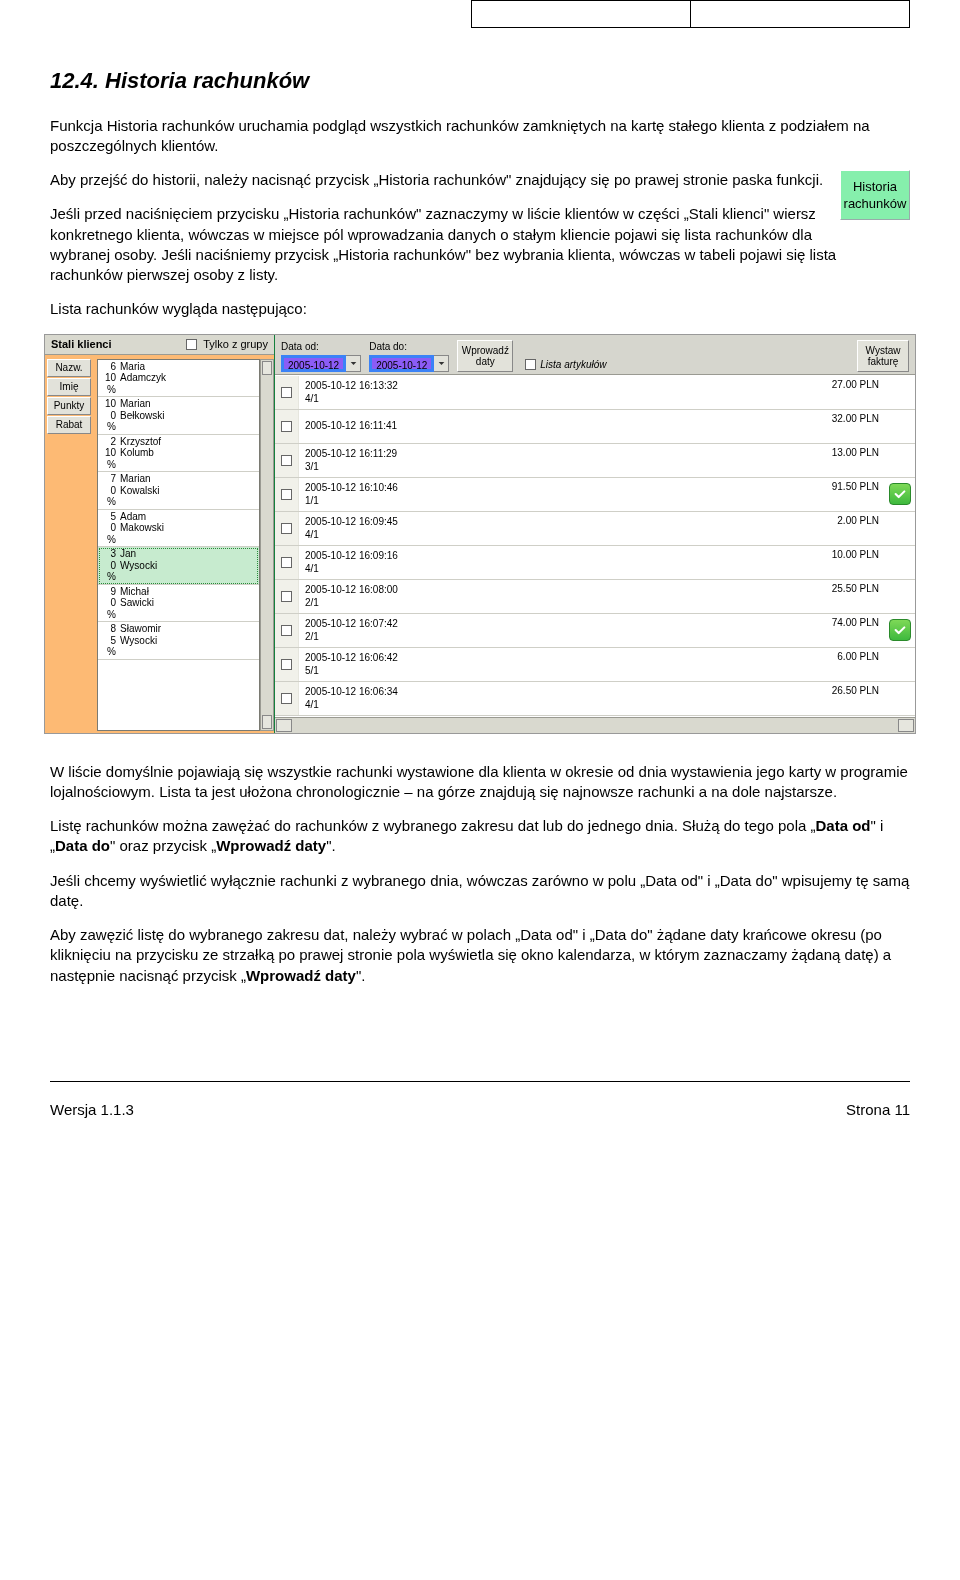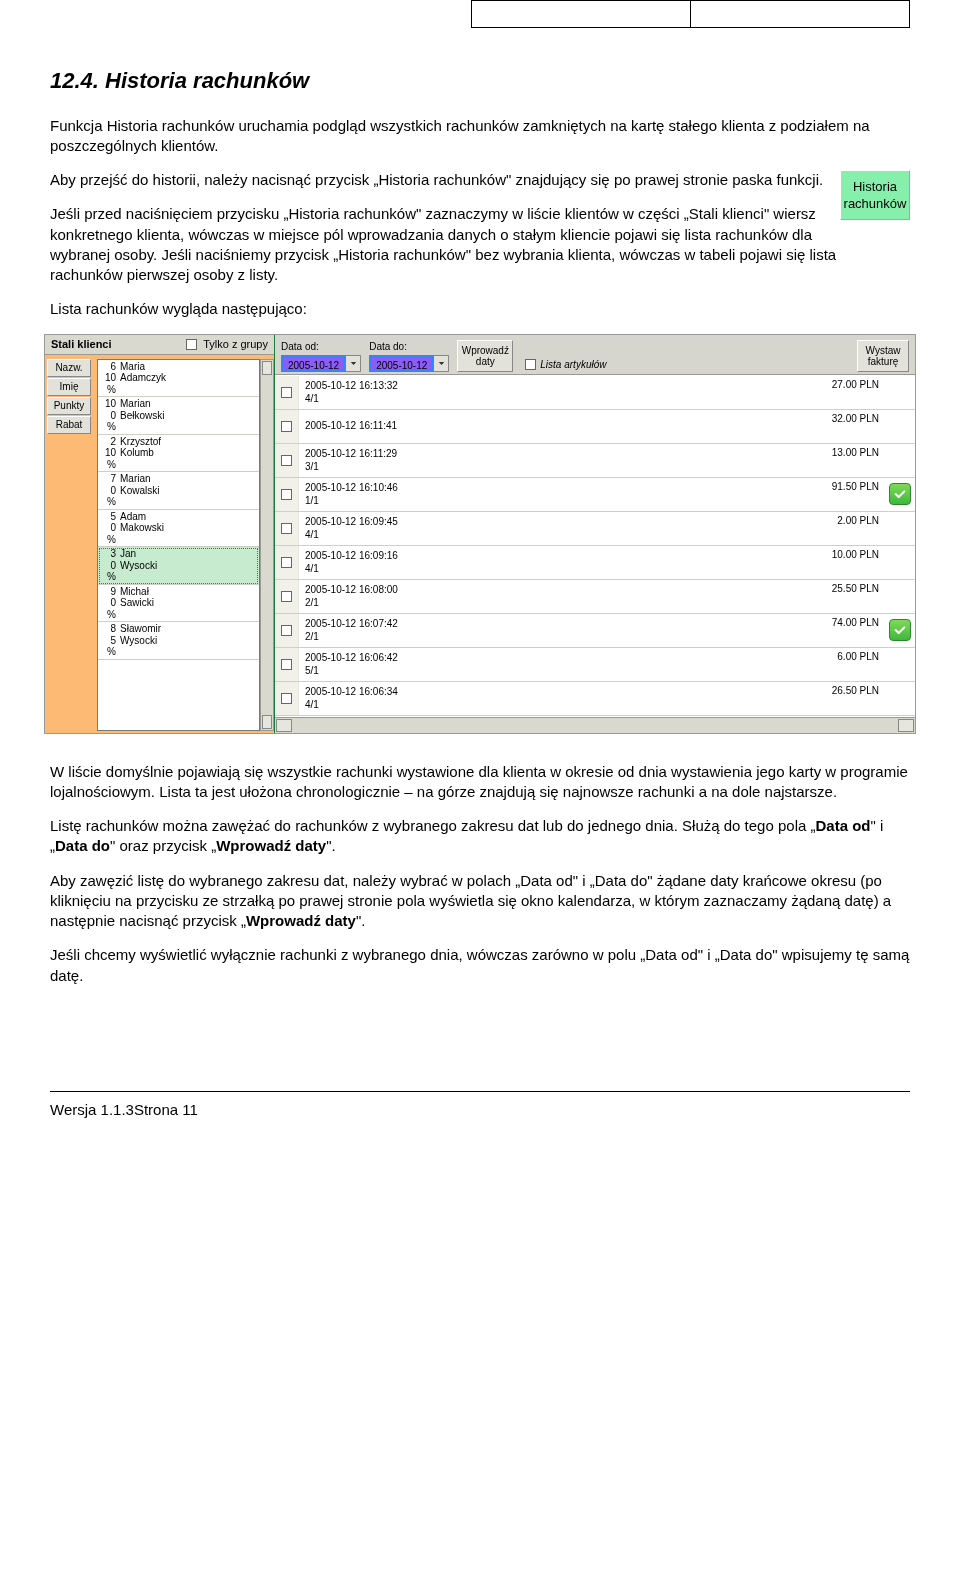--- a/index.html
+++ b/index.html
@@ -43,21 +43,21 @@
   .rrow .rcheckcol .ck{width:11px;height:11px;border:1px solid #666;background:#fff;}
   .rrow .mid{ flex:1; padding:2px 6px; display:flex; flex-direction:column; justify-content:center;}
   .rrow .mid .l2{ font-size:10px;}
   .rrow .amt{ width:92px; text-align:right; padding:2px 6px 0 0;}
   .rrow .iconcol{ width:30px; display:flex; align-items:center; justify-content:center;}
   .okicon{ width:22px;height:22px;border-radius:4px; background:linear-gradient(#7ed957,#3eb93e); border:1px solid #2a8a2a; display:flex;align-items:center;justify-content:center;}
   .okicon svg{width:14px;height:14px;}
   .hscroll{ position:absolute; left:0; right:0; bottom:0; height:16px; background:#d9d9cf; border-top:1px solid #9a9a92;}
   .hscroll:before,.hscroll:after{content:"";position:absolute;top:1px;bottom:1px;width:14px;background:#e6e6de;border:1px solid #888;}
   .hscroll:before{left:1px;} .hscroll:after{right:1px;}
-  .footer{ position:absolute; bottom:20px; left:50px; right:50px; border-top:1px solid #000; display:flex; justify-content:flex-start; padding-top:8px; font-size:15px;}
+  .footer{ position:absolute; bottom:20px; left:50px; right:50px; border-top:1px solid #000; display:flex; justify-content:space-between; padding-top:18px; font-size:15px;}
   .pagewrap{ position:relative; width:960px; height:1140px;}
 </style>
 </head>
 <body>
 <div class="pagewrap">
 
 <div class="page">
   <div class="topboxes">
     <div class="pair">
           <div class="cell"></div>
@@ -333,25 +333,25 @@
       <div class="hscroll"></div>
     </div>
   </div>
 
   <p>W liście domyślnie pojawiają się wszystkie rachunki wystawione dla klienta w okresie od dnia wystawienia jego karty w programie lojalnościowym. Lista ta jest ułożona chronologicznie – na górze znajdują się najnowsze rachunki a na dole najstarsze.</p>
 
   <p>
     <span>Listę rachunków można zawężać do rachunków z wybranego zakresu dat lub do jednego dnia. Służą do tego pola „</span><b>Data od</b><span>" i „</span><b>Data do</b><span>" oraz przycisk „</span><b>Wprowadź daty</b><span>".</span>
   </p>
 
+  <p>Jeśli chcemy wyświetlić wyłącznie rachunki z wybranego dnia, wówczas zarówno w polu „Data od" i „Data do" wpisujemy tę samą datę.</p>
+
   <p>
     <span>Aby zawęzić listę do wybranego zakresu dat, należy wybrać w polach „Data od" i „Data do" żądane daty krańcowe okresu (po kliknięciu na przycisku ze strzałką po prawej stronie pola wyświetla się okno kalendarza, w którym zaznaczamy żądaną datę) a następnie nacisnąć przycisk „</span><b>Wprowadź daty</b><span>".</span>
   </p>
-
-  <p>Jeśli chcemy wyświetlić wyłącznie rachunki z wybranego dnia, wówczas zarówno w polu „Data od" i „Data do" wpisujemy tę samą datę.</p>
 </div>
 
 <div class="footer">
   <span>Wersja 1.1.3</span>
   <span>Strona 11</span>
 </div>
 
 </div>
 
 </body></html>

